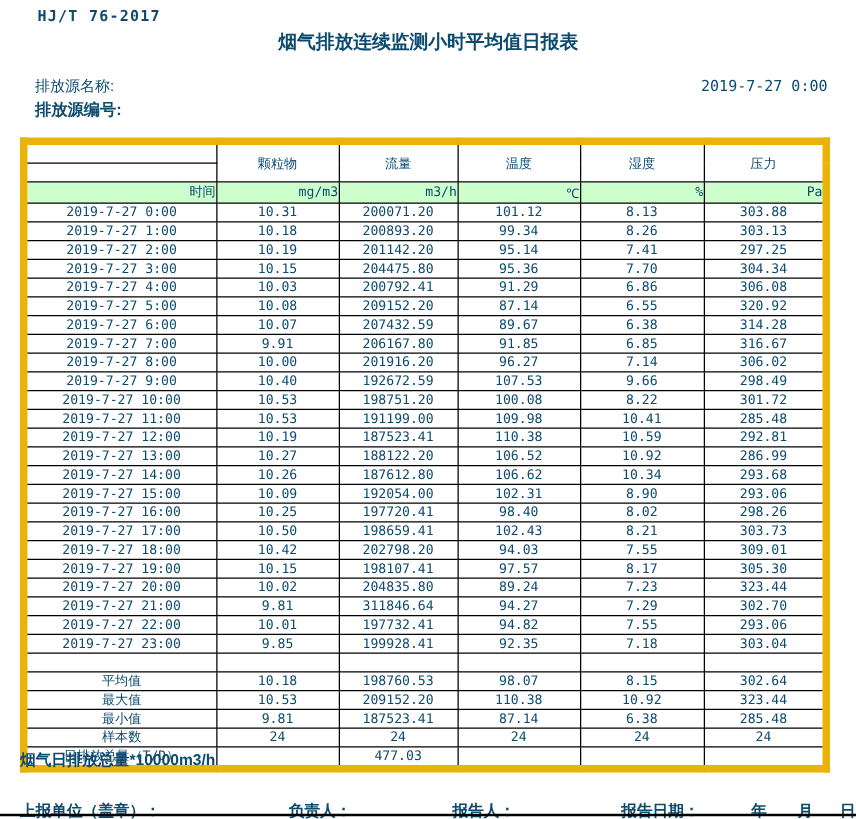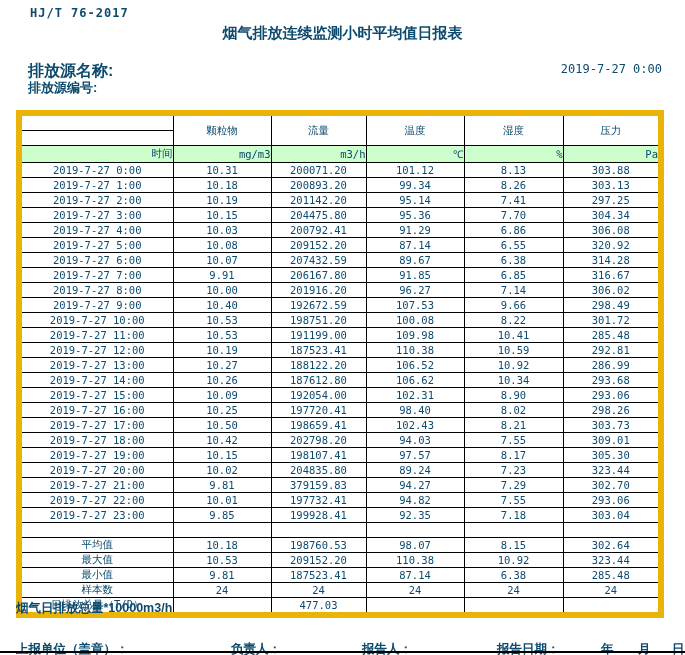--- a/index.html
+++ b/index.html
@@ -14,21 +14,21 @@
   .std{
     position:absolute;left:30px;top:6px;
     font:bold 12px "DejaVu Sans Mono",monospace;
     letter-spacing:1px;
   }
   .title{
     position:absolute;left:0;top:24px;width:685px;
     text-align:center;
     font-size:15px;font-weight:bold;
   }
-  .srcname{position:absolute;left:28px;top:61px;font-size:16px;font-weight:bold;}
+  .srcname{position:absolute;left:28px;top:61px;font-size:12px;font-weight:normal;}
   .srcid{position:absolute;left:28px;top:79px;font-size:13px;font-weight:bold;}
   .dt{
     position:absolute;top:62px;right:23px;
     font:12px "DejaVu Sans Mono",monospace;
   }
   table.rep{
     position:absolute;left:16px;top:110px;
     width:646px;
     border-collapse:collapse;
     table-layout:fixed;
@@ -265,21 +265,21 @@
           <td>2019-7-27 20:00</td>
           <td>10.02</td>
           <td>204835.80</td>
           <td>89.24</td>
           <td>7.23</td>
           <td>323.44</td>
         </tr>
         <tr>
           <td>2019-7-27 21:00</td>
           <td>9.81</td>
-          <td>379159.83</td>
+          <td>311846.64</td>
           <td>94.27</td>
           <td>7.29</td>
           <td>302.70</td>
         </tr>
         <tr>
           <td>2019-7-27 22:00</td>
           <td>10.01</td>
           <td>197732.41</td>
           <td>94.82</td>
           <td>7.55</td>

